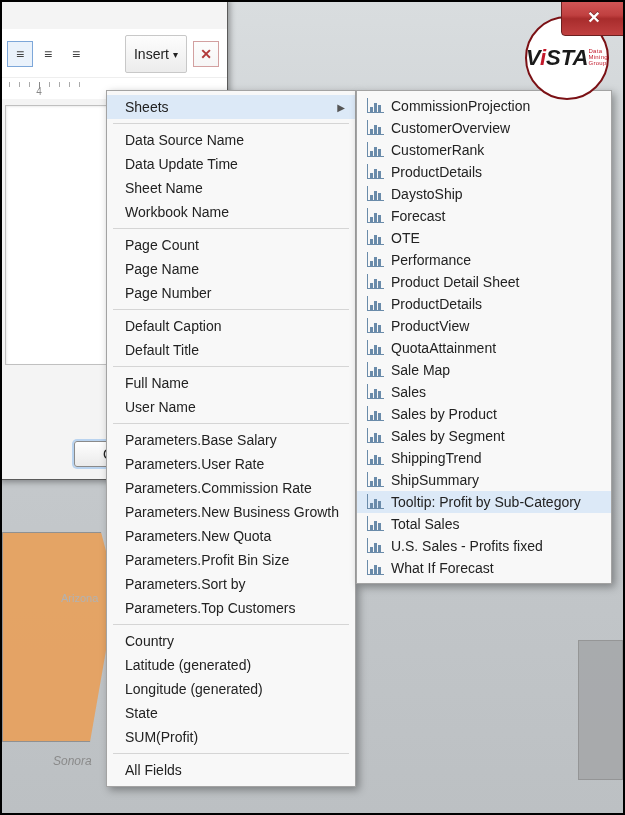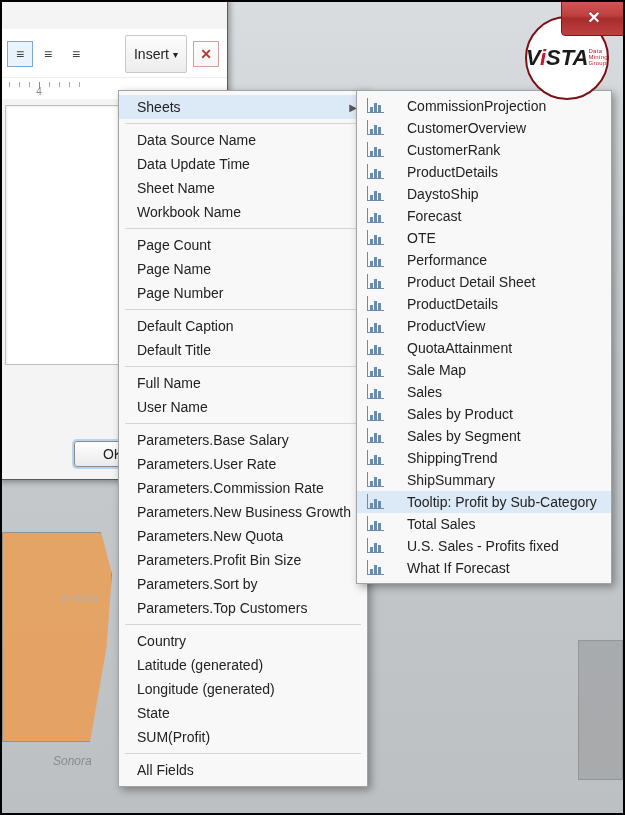--- a/index.html
+++ b/index.html
@@ -151,34 +151,34 @@
   }
 
   .menu {
     position: absolute;
     background:#f8f8f8;
     border:1px solid #a3a3a3;
     box-shadow: 3px 3px 8px rgba(0,0,0,.35);
     padding: 4px 0;
     z-index: 50;
   }
-  .menu1 { left: 104px; top: 88px; width: 250px; margin-left: 12px; }
+  .menu1 { left: 104px; top: 88px; width: 250px; }
   .menu-item {
     padding: 4px 18px 4px 18px;
     font-size: 14px;
     color:#222;
     display:flex; align-items:center;
     position:relative;
     white-space:nowrap;
   }
   .menu-item.hover { background:#dce9f7; }
   .menu-item .arrow { position:absolute; right:10px; font-size:10px; color:#555; }
   .menu-sep { height:1px; background:#d5d5d5; margin:4px 6px; }
   .menu2 { left: 354px; top: 88px; width: 256px; padding:4px 0; max-height: 570px; }
-  .menu2 .menu-item { padding: 3px 12px 3px 10px; gap:24px; }
+  .menu2 .menu-item { padding: 3px 12px 3px 10px; gap:8px; }
   .chart-icon {
     width:16px; height:14px;
     display:inline-block;
     position:relative;
     flex-shrink:0;
   }
   .chart-icon::before {
     content:"";
     position:absolute; left:0; bottom:0; width:100%; height:100%;
     border-left:1px solid #6a8baa;

